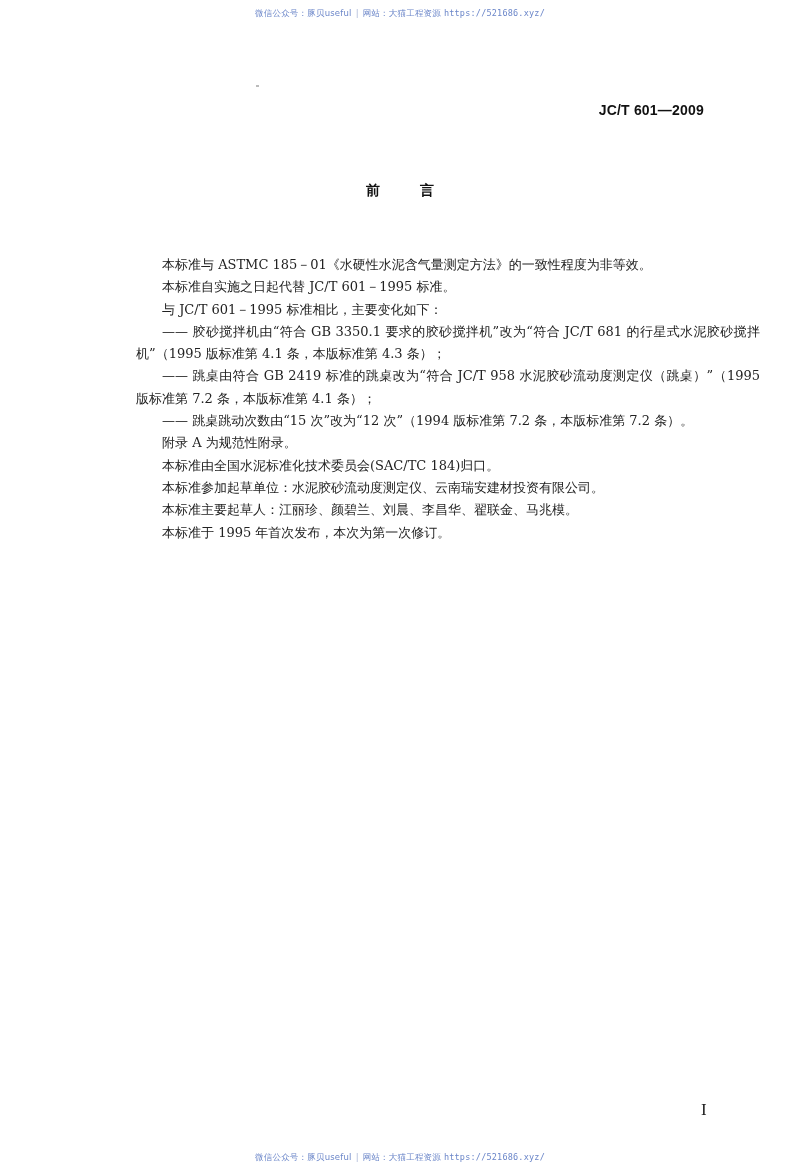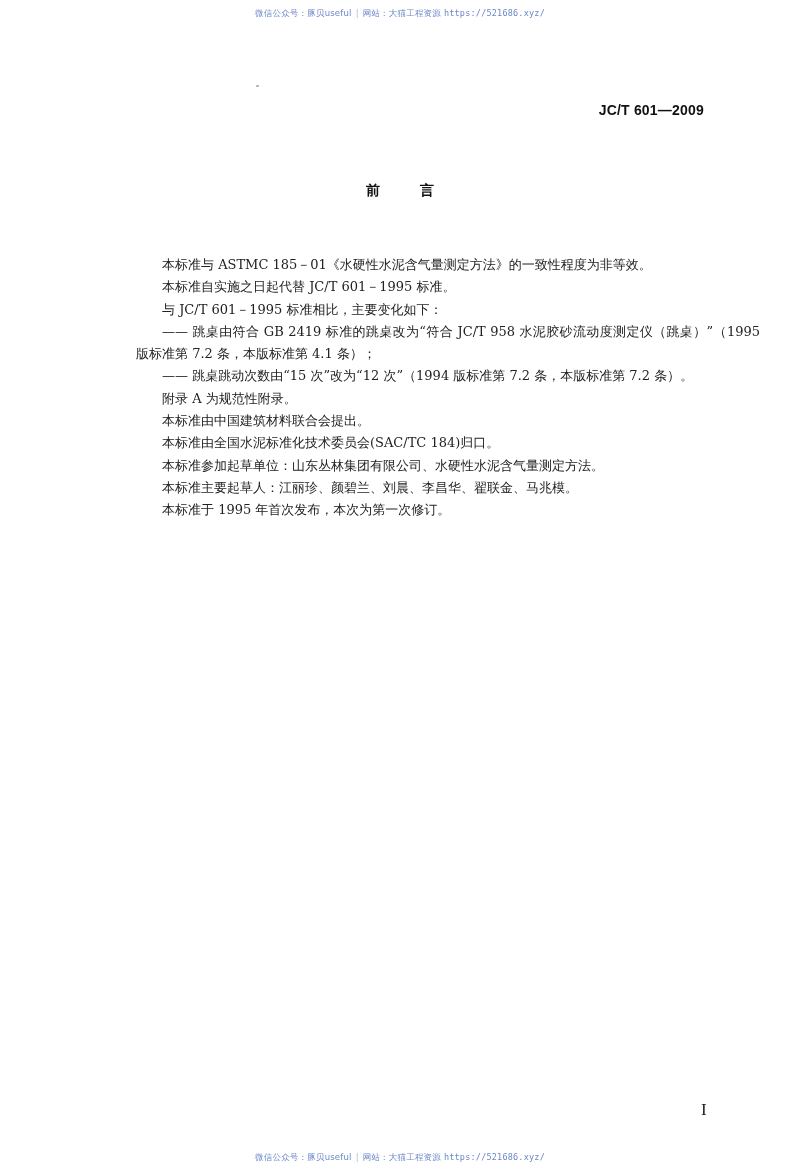--- a/index.html
+++ b/index.html
@@ -103,26 +103,26 @@
 <div class="std-code">JC/T 601—2009</div>
 
 <div class="title">
   <span>前</span><span class="gap"></span><span>言</span>
 </div>
 
 <div class="body-text">
   <p class="para">本标准与 ASTMC 185－01《水硬性水泥含气量测定方法》的一致性程度为非等效。</p>
   <p class="para">本标准自实施之日起代替 JC/T 601－1995 标准。</p>
   <p class="para">与 JC/T 601－1995 标准相比，主要变化如下：</p>
+  <p class="para wrap">—— 胶砂搅拌机由“符合 GB 3350.1 要求的胶砂搅拌机”改为“符合 JC/T 681 的行星式水泥胶砂搅拌机”（1995 版标准第 4.1 条，本版标准第 4.3 条）；</p>
   <p class="para wrap">—— 跳桌由符合 GB 2419 标准的跳桌改为“符合 JC/T 958 水泥胶砂流动度测定仪（跳桌）”（1995 版标准第 7.2 条，本版标准第 4.1 条）；</p>
   <p class="para">—— 跳桌跳动次数由“15 次”改为“12 次”（1994 版标准第 7.2 条，本版标准第 7.2 条）。</p>
   <p class="para">附录 A 为规范性附录。</p>
-  <p class="para">本标准由中国建筑材料联合会提出。</p>
   <p class="para">本标准由全国水泥标准化技术委员会(SAC/TC 184)归口。</p>
-  <p class="para">本标准参加起草单位：山东丛林集团有限公司、水硬性水泥含气量测定方法。</p>
+  <p class="para">本标准参加起草单位：水泥胶砂流动度测定仪、云南瑞安建材投资有限公司。</p>
   <p class="para">本标准主要起草人：江丽珍、颜碧兰、刘晨、李昌华、翟联金、马兆模。</p>
   <p class="para">本标准于 1995 年首次发布，本次为第一次修订。</p>
 </div>
 
 <div class="page-num">I</div>
 
 <div class="watermark bottom">
   <span>微信公众号：豚贝useful</span><span class="sep">|</span><span>网站：大猫工程资源</span>
   <span class="url">https://521686.xyz/</span>
 </div>

